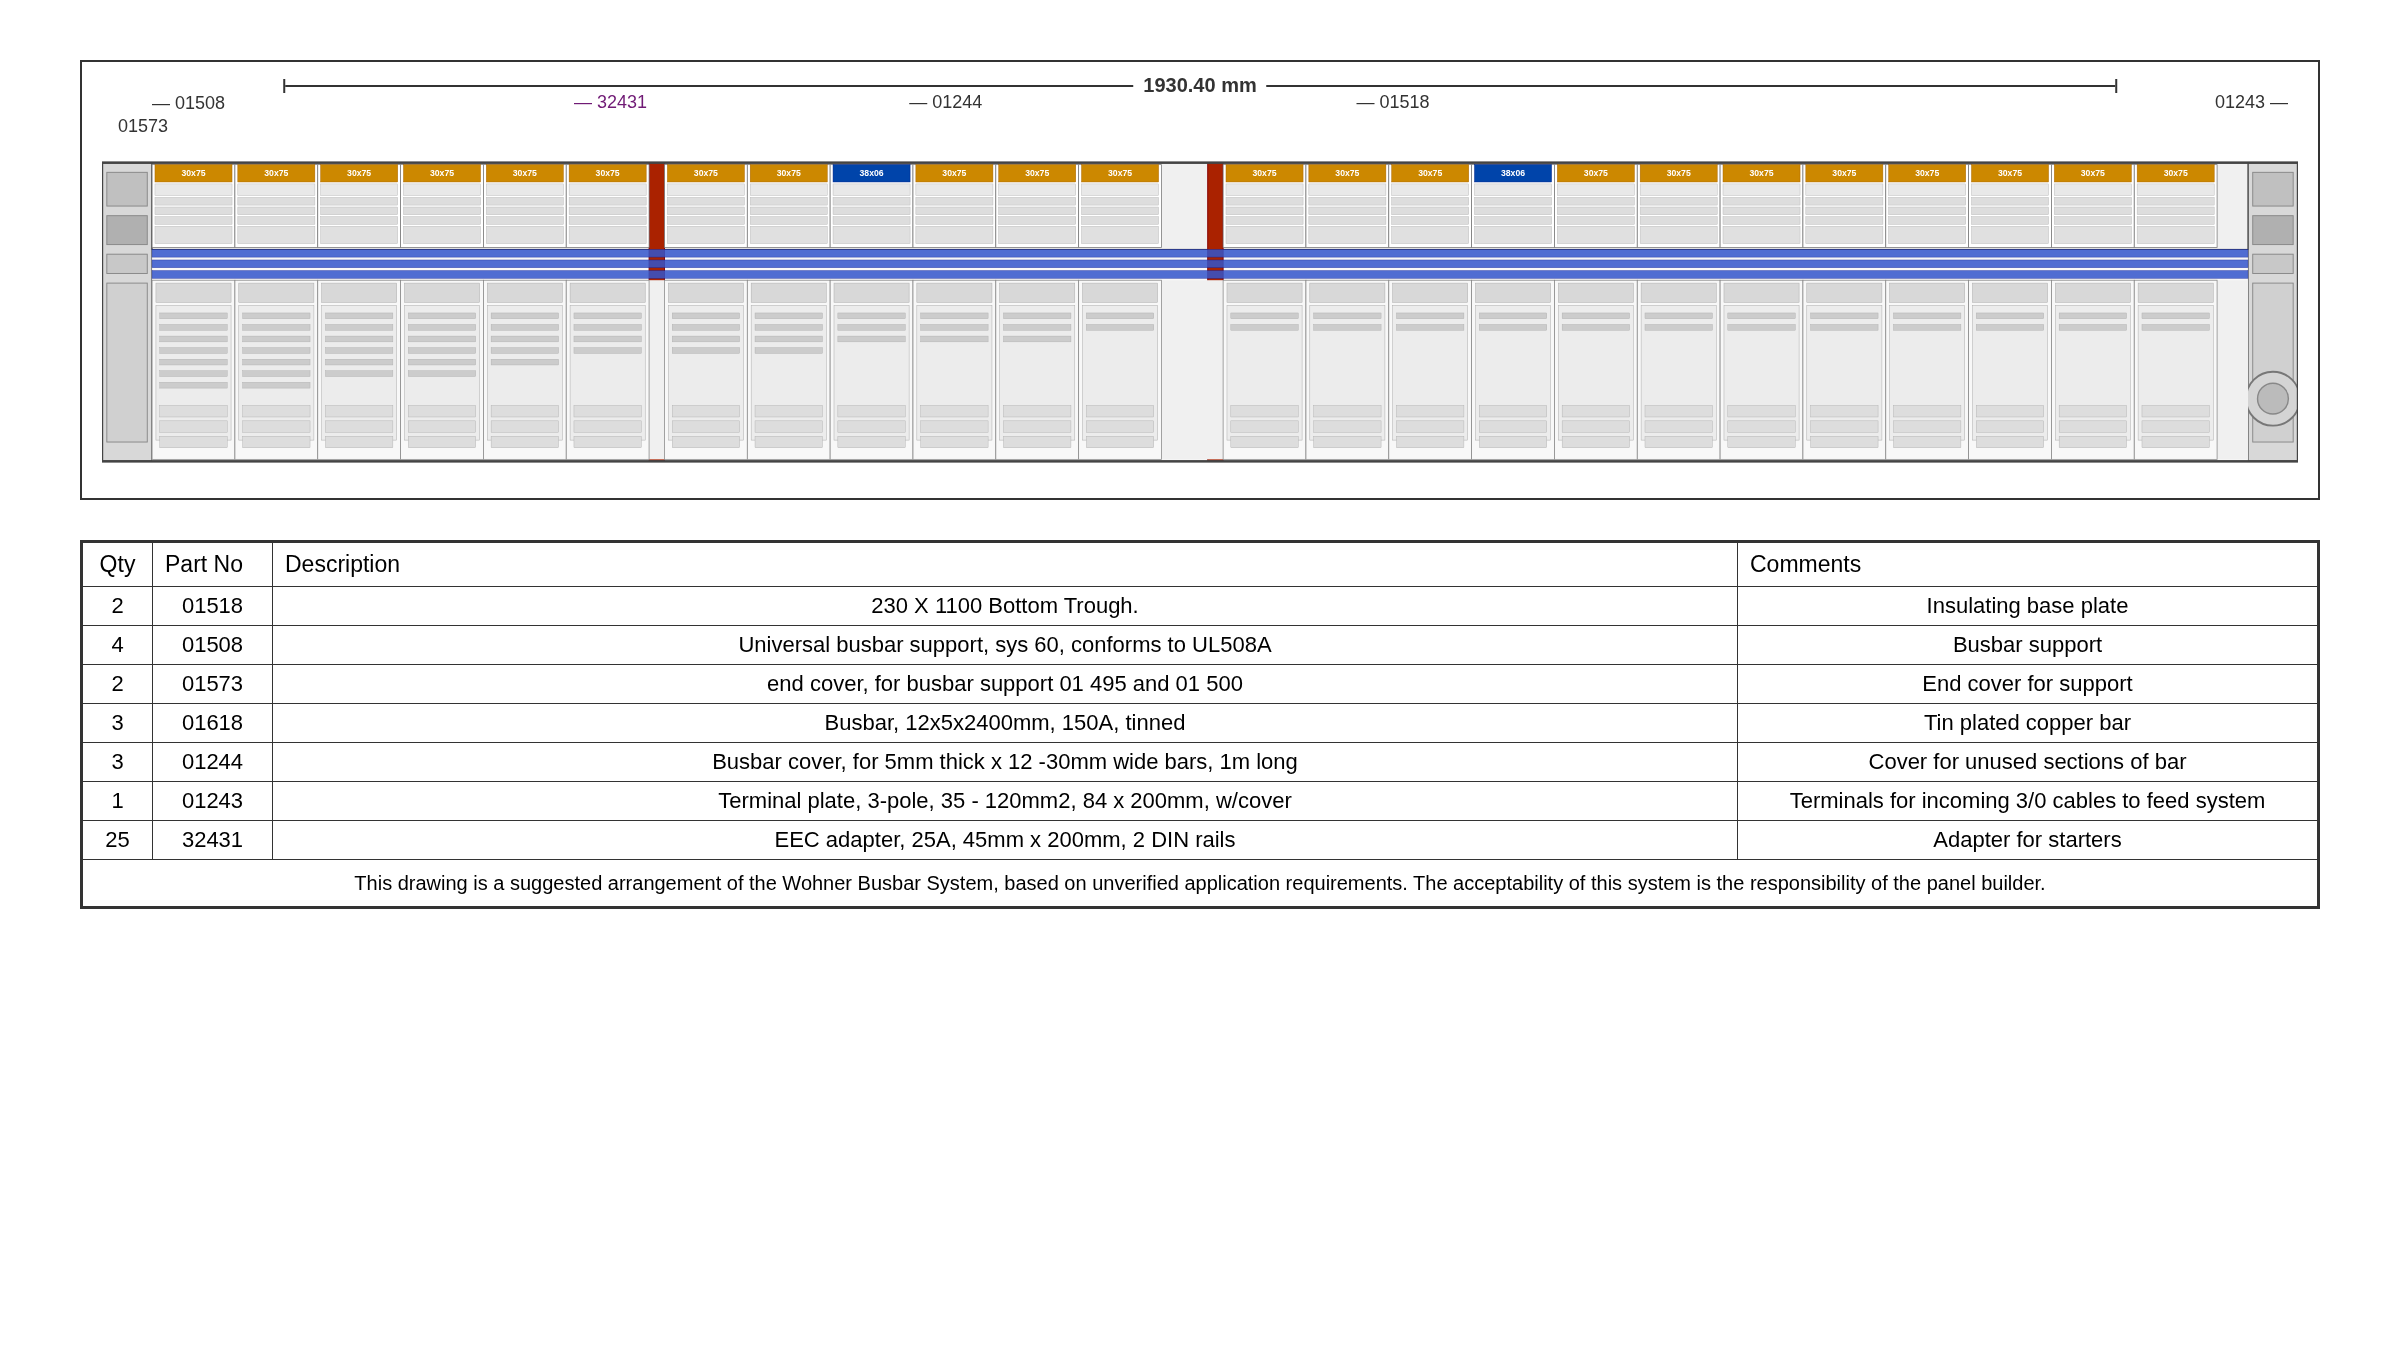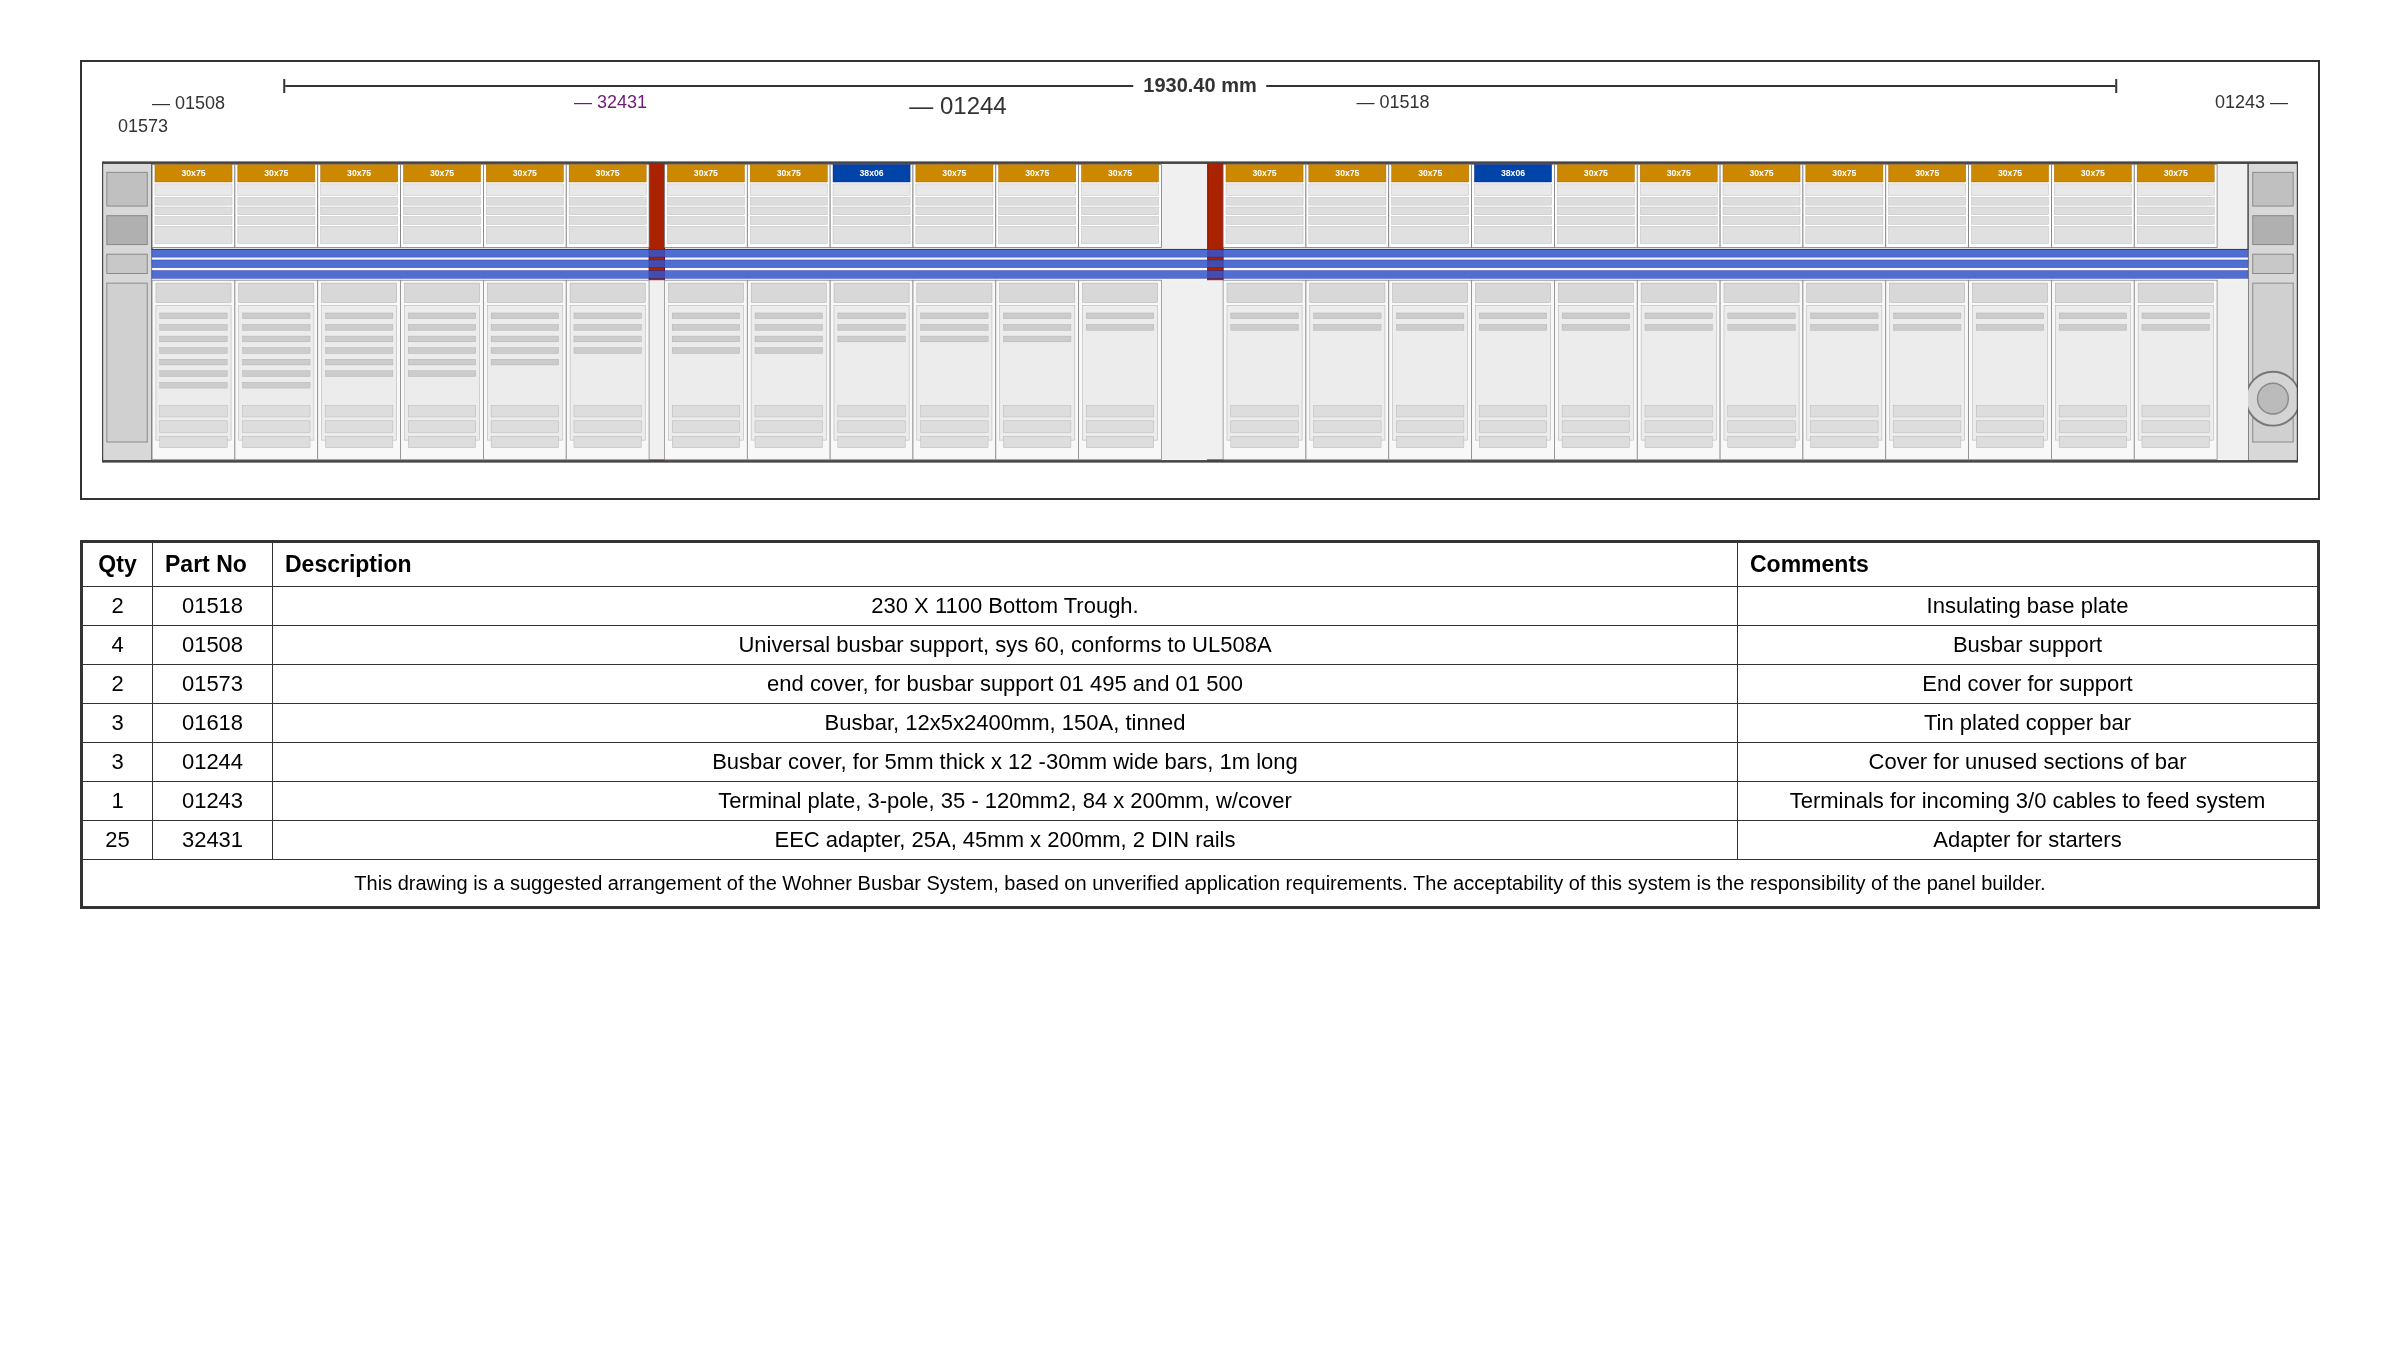--- a/index.html
+++ b/index.html
@@ -42,21 +42,21 @@
     .bom-table {
       width: 100%;
       border-collapse: collapse;
       font-size: 22px;
     }
 
     .bom-table th {
       border: 1.5px solid #333;
       padding: 8px 12px;
       text-align: left;
-      font-weight: bold;
+      font-weight: normal;
       background: #ffffff;
       font-size: 23px;
     }
 
     .bom-table td {
       border: 1.5px solid #333;
       padding: 6px 12px;
       text-align: center;
       vertical-align: middle;
       background: #ffffff;
@@ -113,21 +113,21 @@
 
     <div style="position:absolute; top:30px; left:30px; font-size:18px; color:#333; line-height:1.3;">
       <span style="display:block;margin-left:40px;">— 01508</span>
       <span style="display:block; margin-left:6px;">01573</span>
     </div>
 
     <div style="position:absolute; top:30px; left:22%; font-size:18px; color:#701a75;">
       <span>— 32431</span>
     </div>
 
-    <div style="position:absolute; top:30px; left:37%; font-size:24px; color:#333;">
+    <div style="position:absolute; top:30px; left:37%; font-size:18px; color:#333;">
       <span>— 01244</span>
     </div>
 
     <div style="position:absolute; top:30px; left:57%; font-size:18px; color:#333;">
       <span>— 01518</span>
     </div>
 
     <div style="position:absolute; top:30px; right:30px; font-size:18px; color:#333;">
       <span>01243 —</span>
     </div>

